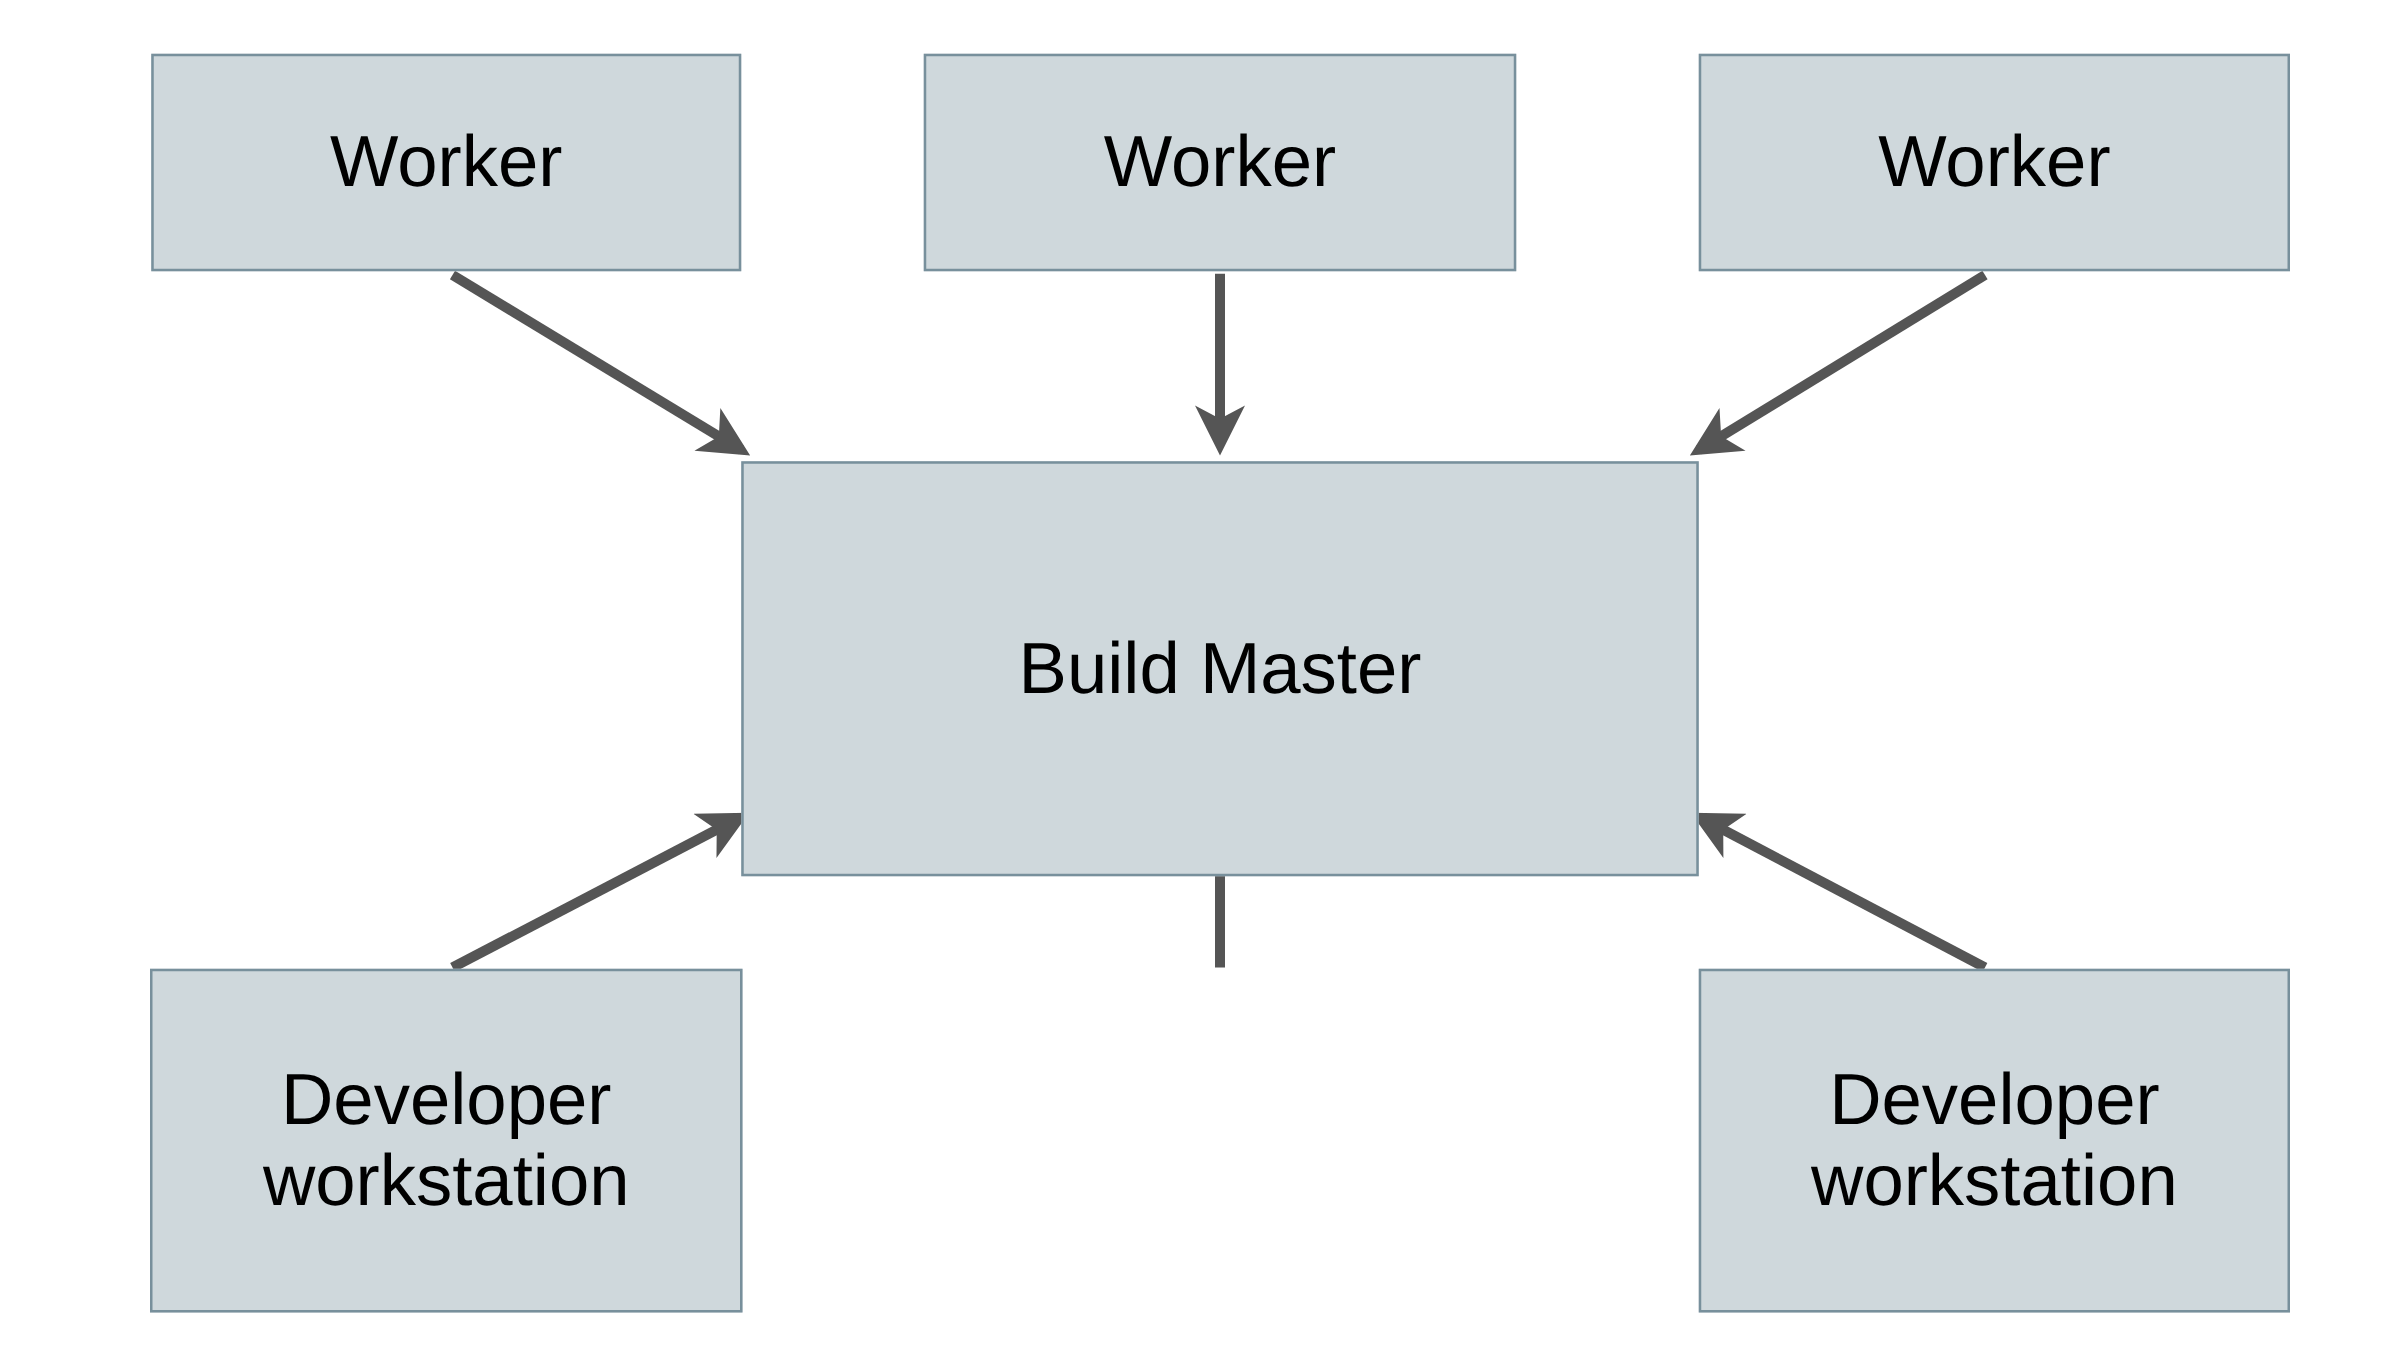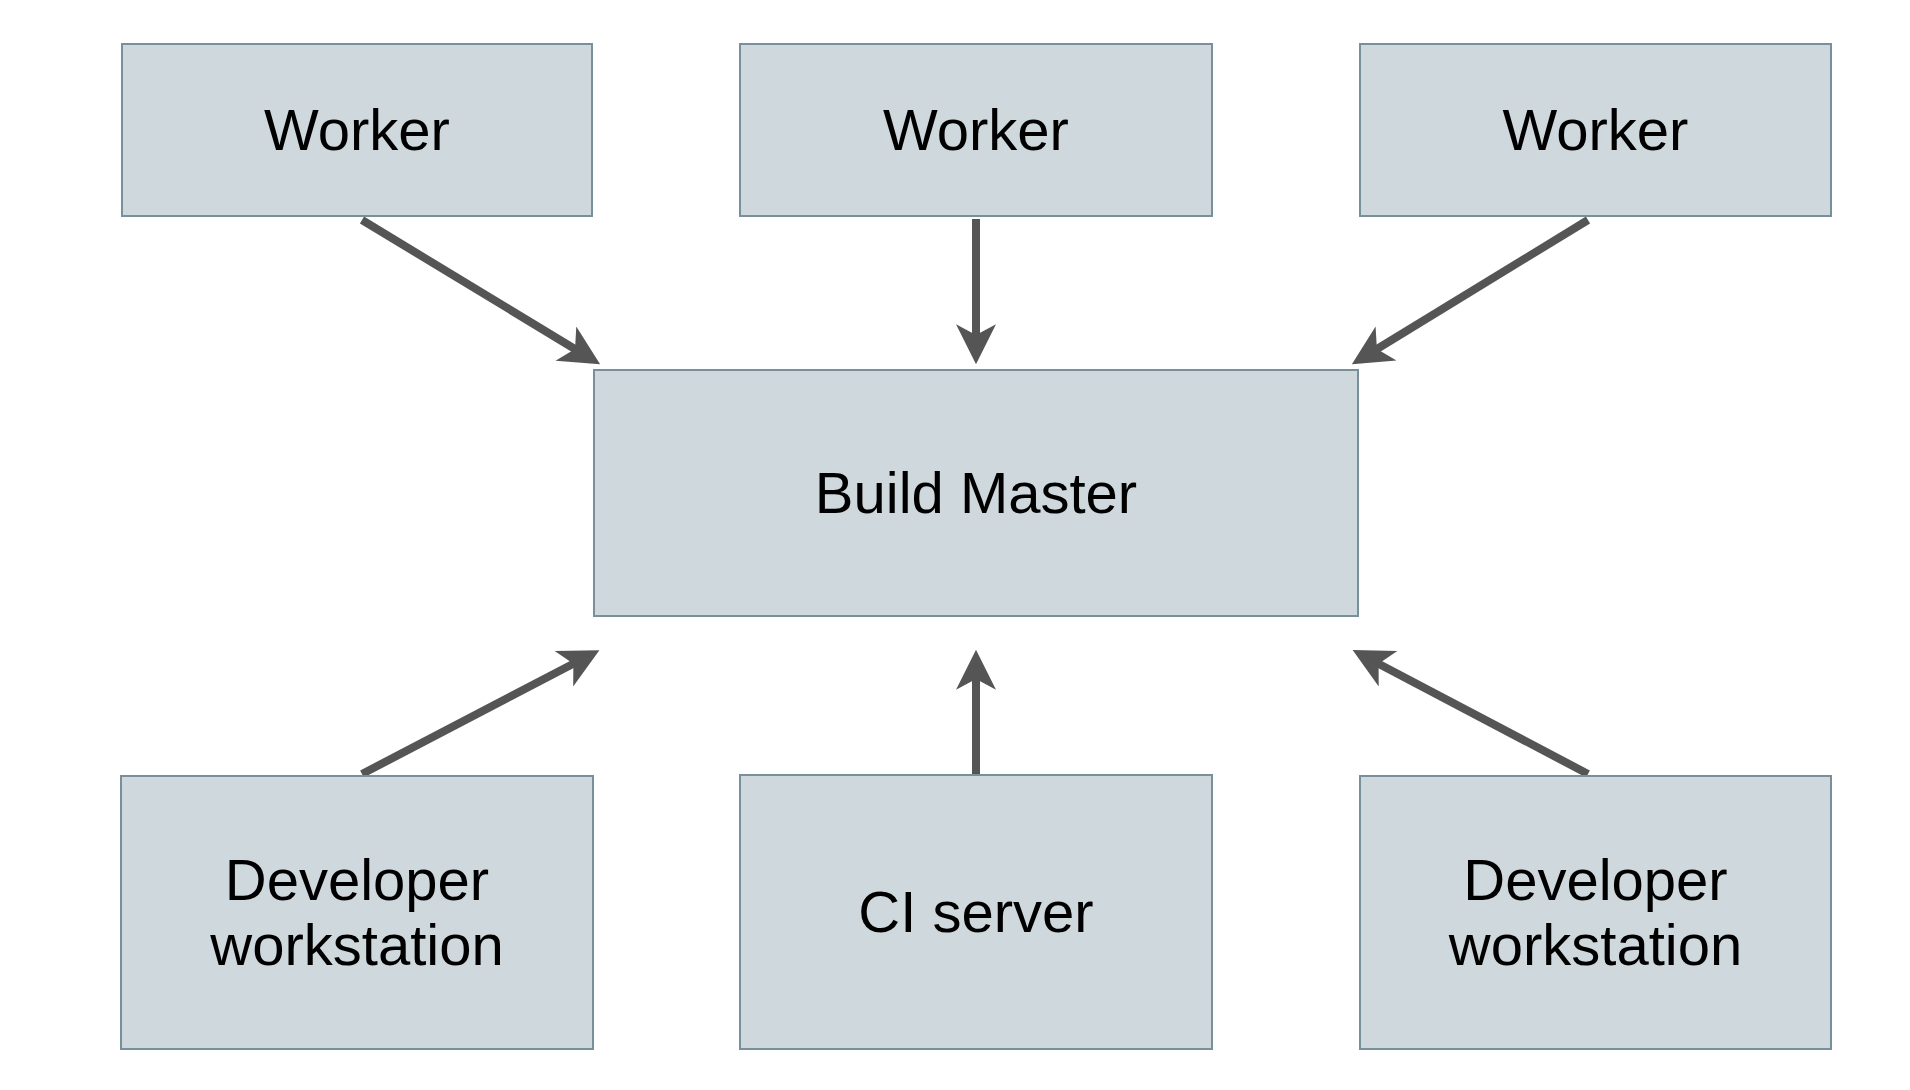--- a/index.html
+++ b/index.html
@@ -26,21 +26,21 @@
     text-align: center;
     color: #000000;
     font-size: 58px;
     line-height: 1.12;
     padding: 0 8px;
     word-break: normal;
   }
   #worker-1 { left: 121px; top: 43px;  width: 472px; height: 174px; }
   #worker-2 { left: 739px; top: 43px;  width: 474px; height: 174px; }
   #worker-3 { left: 1359px; top: 43px; width: 473px; height: 174px; }
-  #build-master { left: 593px; top: 369px; width: 766px; height: 248px; }
+  #build-master { left: 593px; top: 369px; width: 766px; height: 332px; }
   #dev-ws-1 { left: 120px; top: 775px; width: 474px; height: 275px; }
   #ci-server { left: 739px; top: 774px; width: 474px; height: 276px; }
   #dev-ws-2 { left: 1359px; top: 775px; width: 473px; height: 275px; }
   #arrows {
     position: absolute;
     left: 0; top: 0;
     width: 1910px;
     height: 1090px;
     pointer-events: none;
   }
@@ -77,21 +77,18 @@
   </div>
 
   <div class="node" id="build-master">
     <span>Build Master</span>
   </div>
 
   <div class="node" id="dev-ws-1">
     <span>Developer workstation</span>
   </div>
 
-  <div class="node" id="ci-server">
-    <span>CI server</span>
-  </div>
 
   <div class="node" id="dev-ws-2">
     <span>Developer workstation</span>
   </div>
 
 </div>
 
 </body></html>

